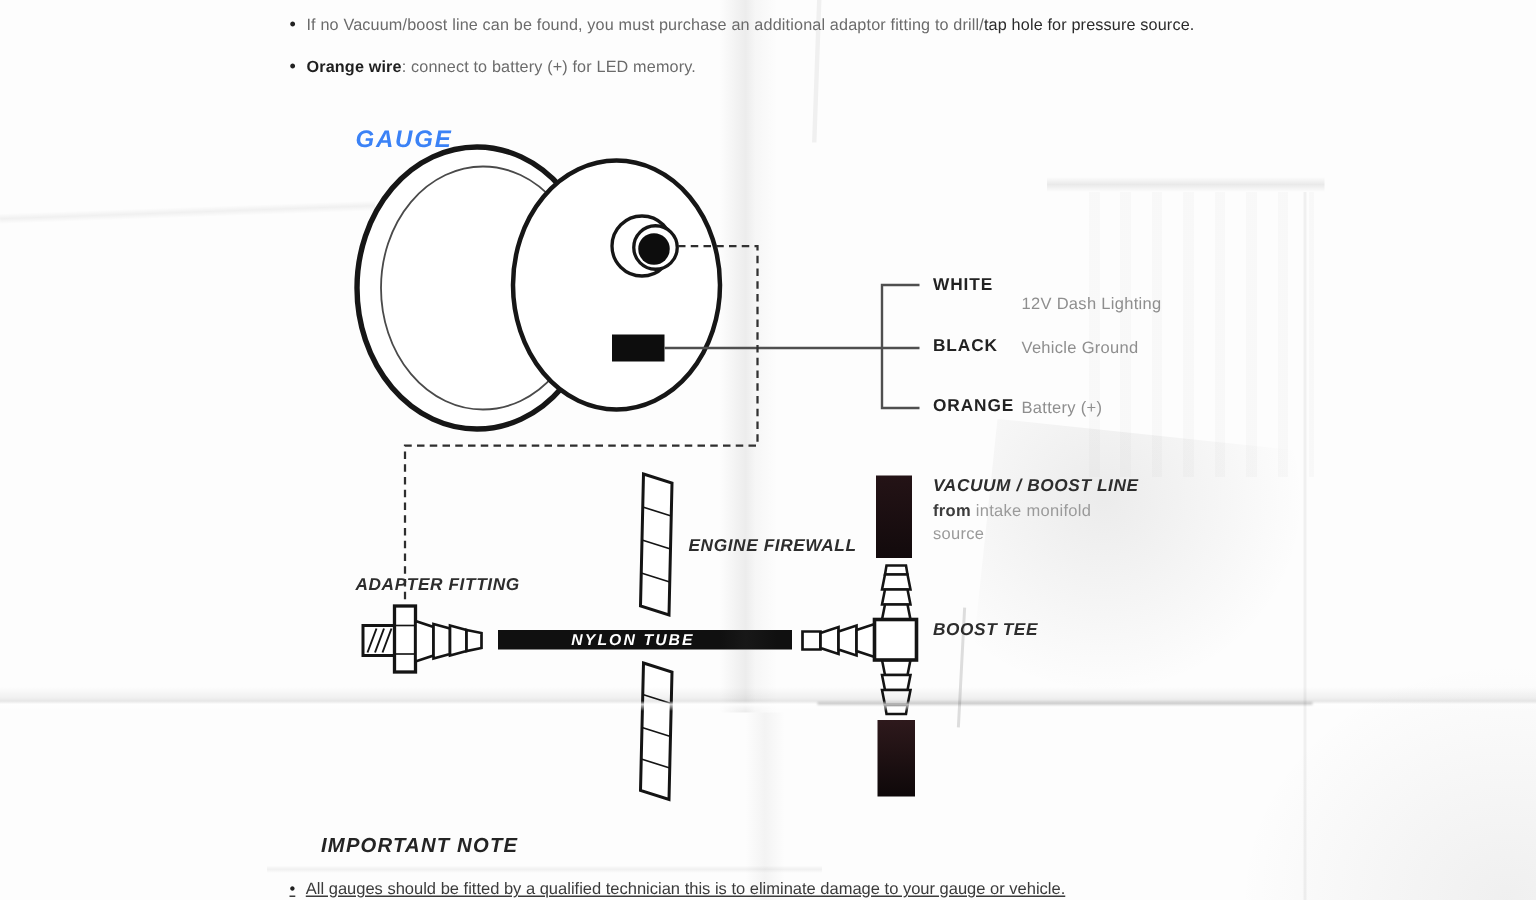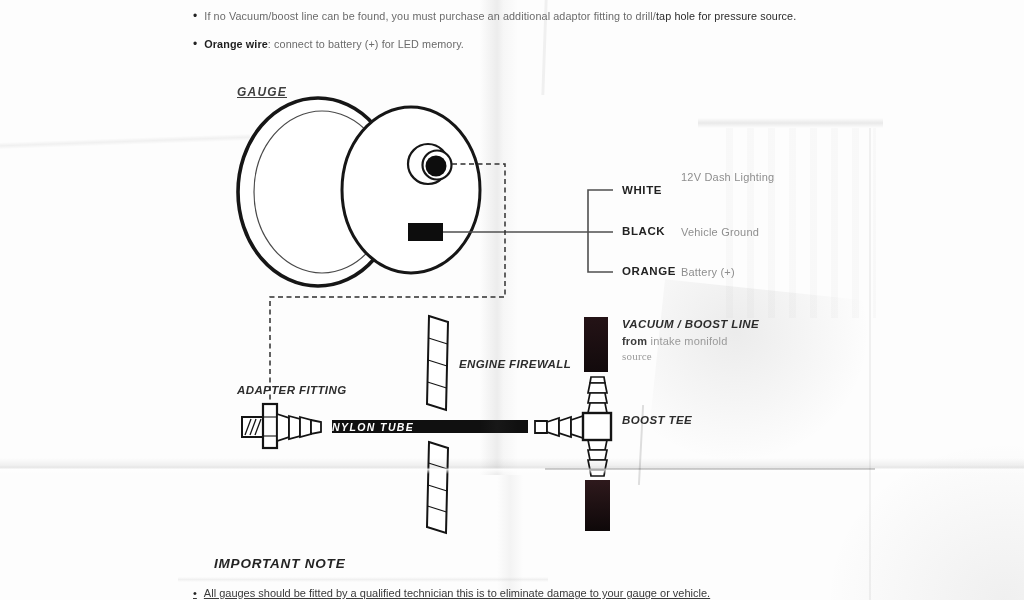--- a/index.html
+++ b/index.html
@@ -10,24 +10,24 @@
   }
   svg{position:absolute;left:0;top:0;}
   .lbl{position:absolute;white-space:nowrap;}
   .bullet{position:absolute;font-size:10.8px;color:#6b6b6b;letter-spacing:.1px;}
   .bullet .dot{color:#222;font-size:12px;margin-right:7px;}
   .bullet .dark{color:#2b2b2b;margin-top:33px;}
   .bullet .boldpart{color:#1f1f1f;font-weight:bold;}
   .caption{font-size:11.5px;font-weight:bold;font-style:italic;color:#2d2d2d;letter-spacing:.4px;}
   .wirename{font-size:11.5px;font-weight:bold;color:#222;letter-spacing:.6px;}
   .wiredesc{font-size:11px;color:#8e8e8e;letter-spacing:.2px;}
-  .gaugecap{font-size:12px;font-weight:bold;font-style:italic;color:#404040;letter-spacing:1.2px;text-decoration:underline;}
+  .gaugecap{font-size:16px;font-weight:bold;font-style:italic;color:#3b82f6;letter-spacing:1.2px;}
   .tubetext{
     position:absolute;left:332px;top:420.5px;width:180px;height:13px;
-    color:#ffffff;font-size:10.5px;font-weight:bold;font-style:italic;
+    text-align:center;color:#ffffff;font-size:10.5px;font-weight:bold;font-style:italic;
     letter-spacing:1.4px;line-height:13px;
   }
   .vacsub{font-size:11px;color:#9a9a9a;letter-spacing:.2px;}
   .vacsub .frombold{color:#3c3c3c;font-weight:bold;}
   .note{font-size:13.5px;font-weight:bold;font-style:italic;color:#242424;letter-spacing:.8px;}
   .footer{position:absolute;font-size:11px;color:#3a3a3a;text-decoration:underline;}
   .footer .dot{color:#222;margin-right:7px;}
   
   .crease{position:absolute;pointer-events:none;}
   .cv-main{left:480px;top:0;width:38px;height:475px;
@@ -168,35 +168,35 @@
   <div class="bullet" style="left:193px;top:9px;">
     <span class="dot">•</span><span>If no Vacuum/boost line can be found, you must purchase an additional adaptor fitting to drill/</span><span class="dark">tap hole for pressure source.</span>
   </div>
   <div class="bullet" style="left:193px;top:37px;">
     <span class="dot">•</span><span class="boldpart">Orange wire</span><span>: connect to battery (+) for LED memory.</span>
   </div>
 
   <div class="lbl gaugecap" style="left:237px;top:85px;">GAUGE</div>
 
   <div class="lbl wirename" style="left:622px;top:184px;">WHITE</div>
-  <div class="lbl wiredesc" style="left:681px;top:171px;">12V Dash Lighting</div>
+  <div class="lbl wiredesc" style="left:681px;top:197px;">12V Dash Lighting</div>
   <div class="lbl wirename" style="left:622px;top:225px;">BLACK</div>
   <div class="lbl wiredesc" style="left:681px;top:226px;">Vehicle Ground</div>
   <div class="lbl wirename" style="left:622px;top:265px;">ORANGE</div>
   <div class="lbl wiredesc" style="left:681px;top:266px;text-align:center;">Battery (+)</div>
 
   <div class="lbl caption" style="left:237px;top:384px;">ADAPTER FITTING</div>
   <div class="lbl caption" style="left:459px;top:358px;">ENGINE FIREWALL</div>
   <div class="tubetext">NYLON TUBE</div>
 
   <div class="lbl caption" style="left:622px;top:318px;">VACUUM / BOOST LINE</div>
   <div class="lbl vacsub" style="left:622px;top:335px;">
     <span class="frombold">from</span><span> intake monifold</span>
   </div>
-  <div class="lbl vacsub" style="left:622px;top:350px;font-family:Liberation Serif, serif;">source</div>
+  <div class="lbl vacsub" style="left:622px;top:350px;">source</div>
 
   <div class="lbl caption" style="left:622px;top:414px;">BOOST TEE</div>
 
   <div class="lbl note" style="left:214px;top:556px;">IMPORTANT NOTE</div>
 
   <div class="footer" style="left:193px;top:587px;">
     <span class="dot">•</span><span>All gauges should be fitted by a qualified technician this is to eliminate damage to your gauge or vehicle.</span>
   </div>
 
 </div>

